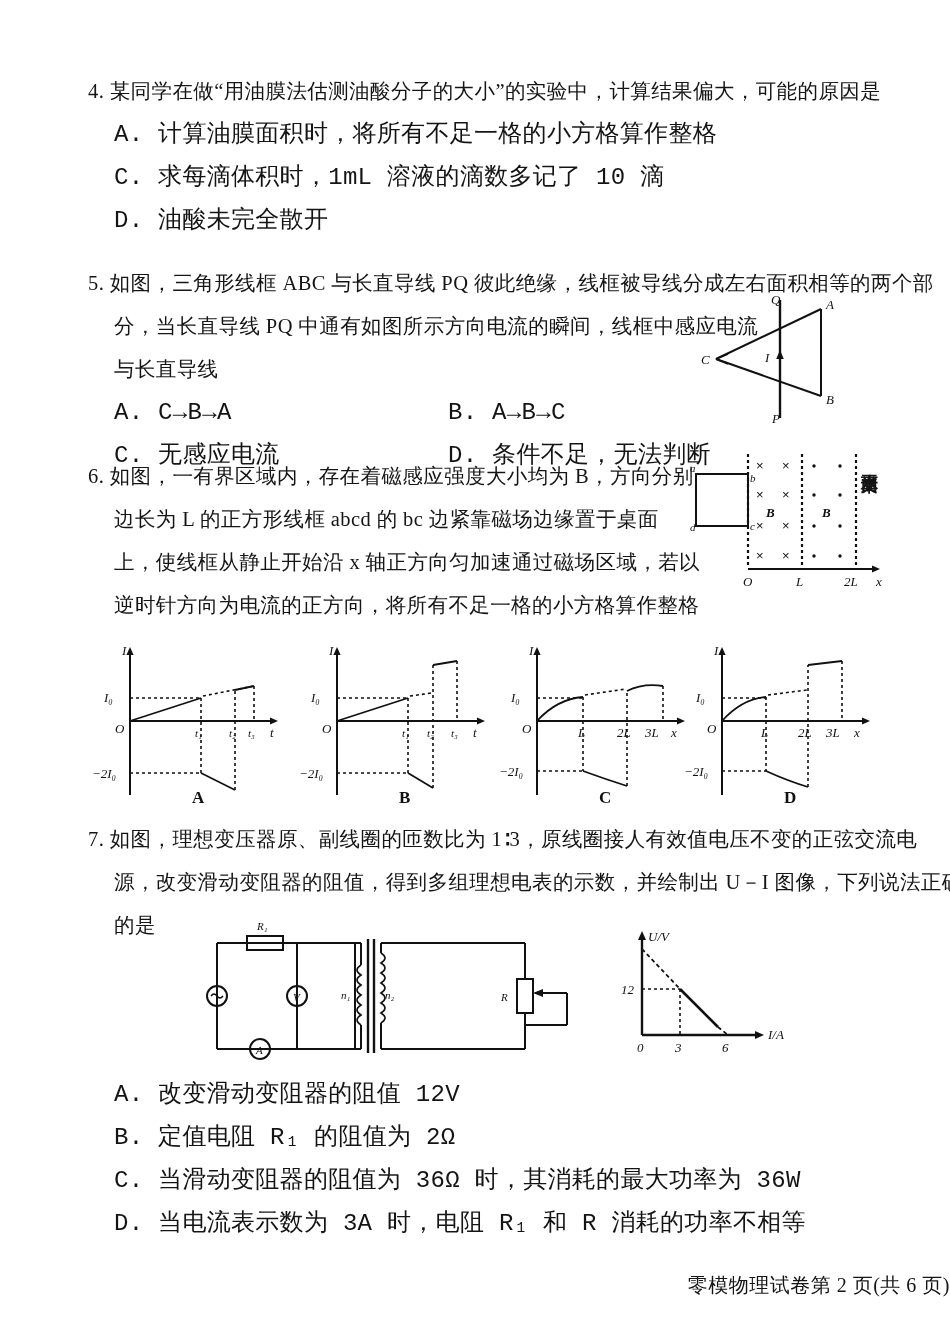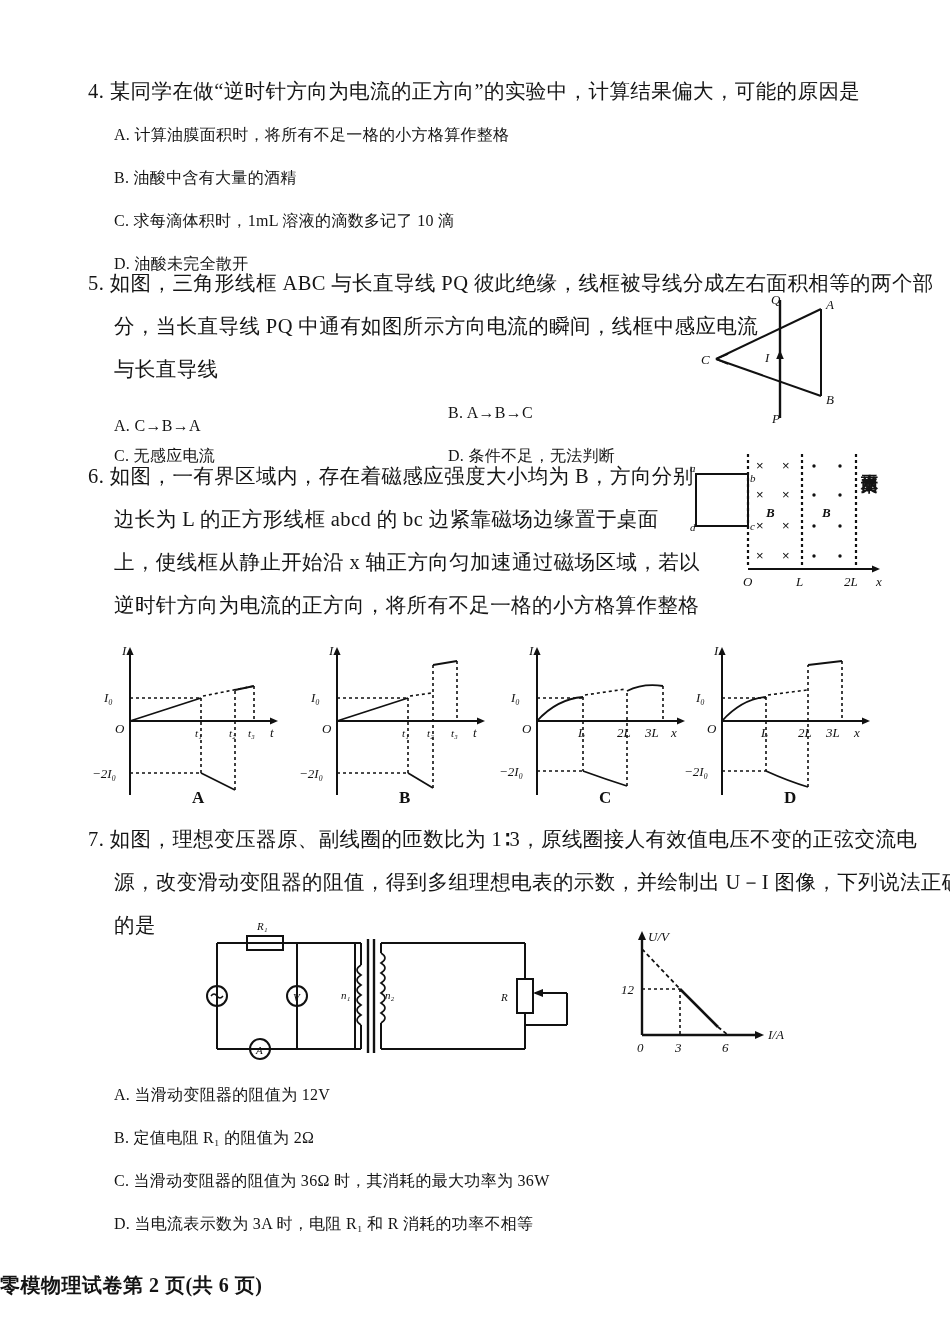--- a/index.html
+++ b/index.html
@@ -16,30 +16,31 @@
   
   .q{position:absolute;}
   .qline{
     font-size:20.5px;
     line-height:43px;
     letter-spacing:0.4px;
     white-space:nowrap;
     color:#151515;
   }
   .opt{
-    font-size:16px;
+    font-size:24px;
     line-height:43px;
     letter-spacing:0.3px;
     white-space:nowrap;
+    font-family:Liberation Mono, monospace;
   }
   .indent{padding-left:26px;}
 
   .footer{
     position:absolute;left:0;right:0;top:1272px;
-    text-align:left;font-size:20px;font-weight:bold;
+    text-align:right;font-size:20px;font-weight:normal;
     letter-spacing:0.5px;
   }
 
   
   .fig{position:absolute;}
   svg{display:block;overflow:visible;}
   .stroke{stroke:#111;fill:none;}
   .lbl{font-family:"Liberation Serif",serif;font-style:italic;font-size:13px;fill:#111;}
   .lbl-b{font-family:"Liberation Serif",serif;font-style:italic;font-size:13px;font-weight:bold;fill:#111;}
   .lbl-s{font-family:"Liberation Serif",serif;font-style:italic;font-size:11px;fill:#111;}
@@ -47,37 +48,36 @@
   .xsym{font-family:"Liberation Sans",sans-serif;font-size:13px;fill:#111;}
 </style>
 </head>
 <body>
 
 <div class="page">
 
   <div class="q" style="left:88px;top:70px;">
     <div class="qline">
       <span>4.</span>
-      <span>某同学在做“逆时针方向为电流的正方向”的实验中，计算结果偏大，可能的原因是</span>
+      <span>某同学在做“用油膜法估测油酸分子的大小”的实验中，计算结果偏大，可能的原因是</span>
     </div>
     <div class="opt indent">A. 计算油膜面积时，将所有不足一格的小方格算作整格</div>
-    <div class="opt indent">B. 油酸中含有大量的酒精</div>
     <div class="opt indent">C. 求每滴体积时，1mL 溶液的滴数多记了 10 滴</div>
     <div class="opt indent">D. 油酸未完全散开</div>
   </div>
 
   <div class="q" style="left:88px;top:262px;">
     <div class="qline">
       <span>5.</span>
       <span>如图，三角形线框 ABC 与长直导线 PQ 彼此绝缘，线框被导线分成左右面积相等的两个部</span>
     </div>
     <div class="qline indent">分，当长直导线 PQ 中通有如图所示方向电流的瞬间，线框中感应电流</div>
     <div class="qline indent">与长直导线</div>
     <div style="position:relative;height:43px;">
-      <div class="opt indent" style="position:absolute;left:0;top:13px;text-align:center;">A. C→B→A</div>
+      <div class="opt indent" style="position:absolute;left:0;top:0;text-align:center;">A. C→B→A</div>
       <div class="opt" style="position:absolute;left:360px;top:0;">B. A→B→C</div>
     </div>
     <div style="position:relative;height:43px;">
       <div class="opt indent" style="position:absolute;left:0;top:0;">C. 无感应电流</div>
       <div class="opt" style="position:absolute;left:360px;top:0;">D. 条件不足，无法判断</div>
     </div>
   </div>
 
   <div class="fig" style="left:688px;top:292px;">
     <svg width="190" height="135" viewBox="0 0 190 135">
@@ -348,21 +348,21 @@
       <text class="lbl" x="30" y="16">U/V</text>
       <text class="lbl" x="3" y="69">12</text>
       <text class="lbl" x="19" y="127">0</text>
       <text class="lbl" x="57" y="127">3</text>
       <text class="lbl" x="104" y="127">6</text>
       <text class="lbl" x="150" y="114">I/A</text>
     </svg>
   </div>
 
   <div class="q" style="left:88px;top:1073px;">
-    <div class="opt indent">A. 当滑动变阻器的阻值为 12V</div>
+    <div class="opt indent">A. 改变滑动变阻器的阻值 12V</div>
     <div class="opt indent">B. 定值电阻 R₁ 的阻值为 2Ω</div>
     <div class="opt indent">C. 当滑动变阻器的阻值为 36Ω 时，其消耗的最大功率为 36W</div>
     <div class="opt indent">D. 当电流表示数为 3A 时，电阻 R₁ 和 R 消耗的功率不相等</div>
   </div>
 
   <div class="footer">零模物理试卷第 2 页(共 6 页)</div>
 
 </div>
 
 </body></html>

